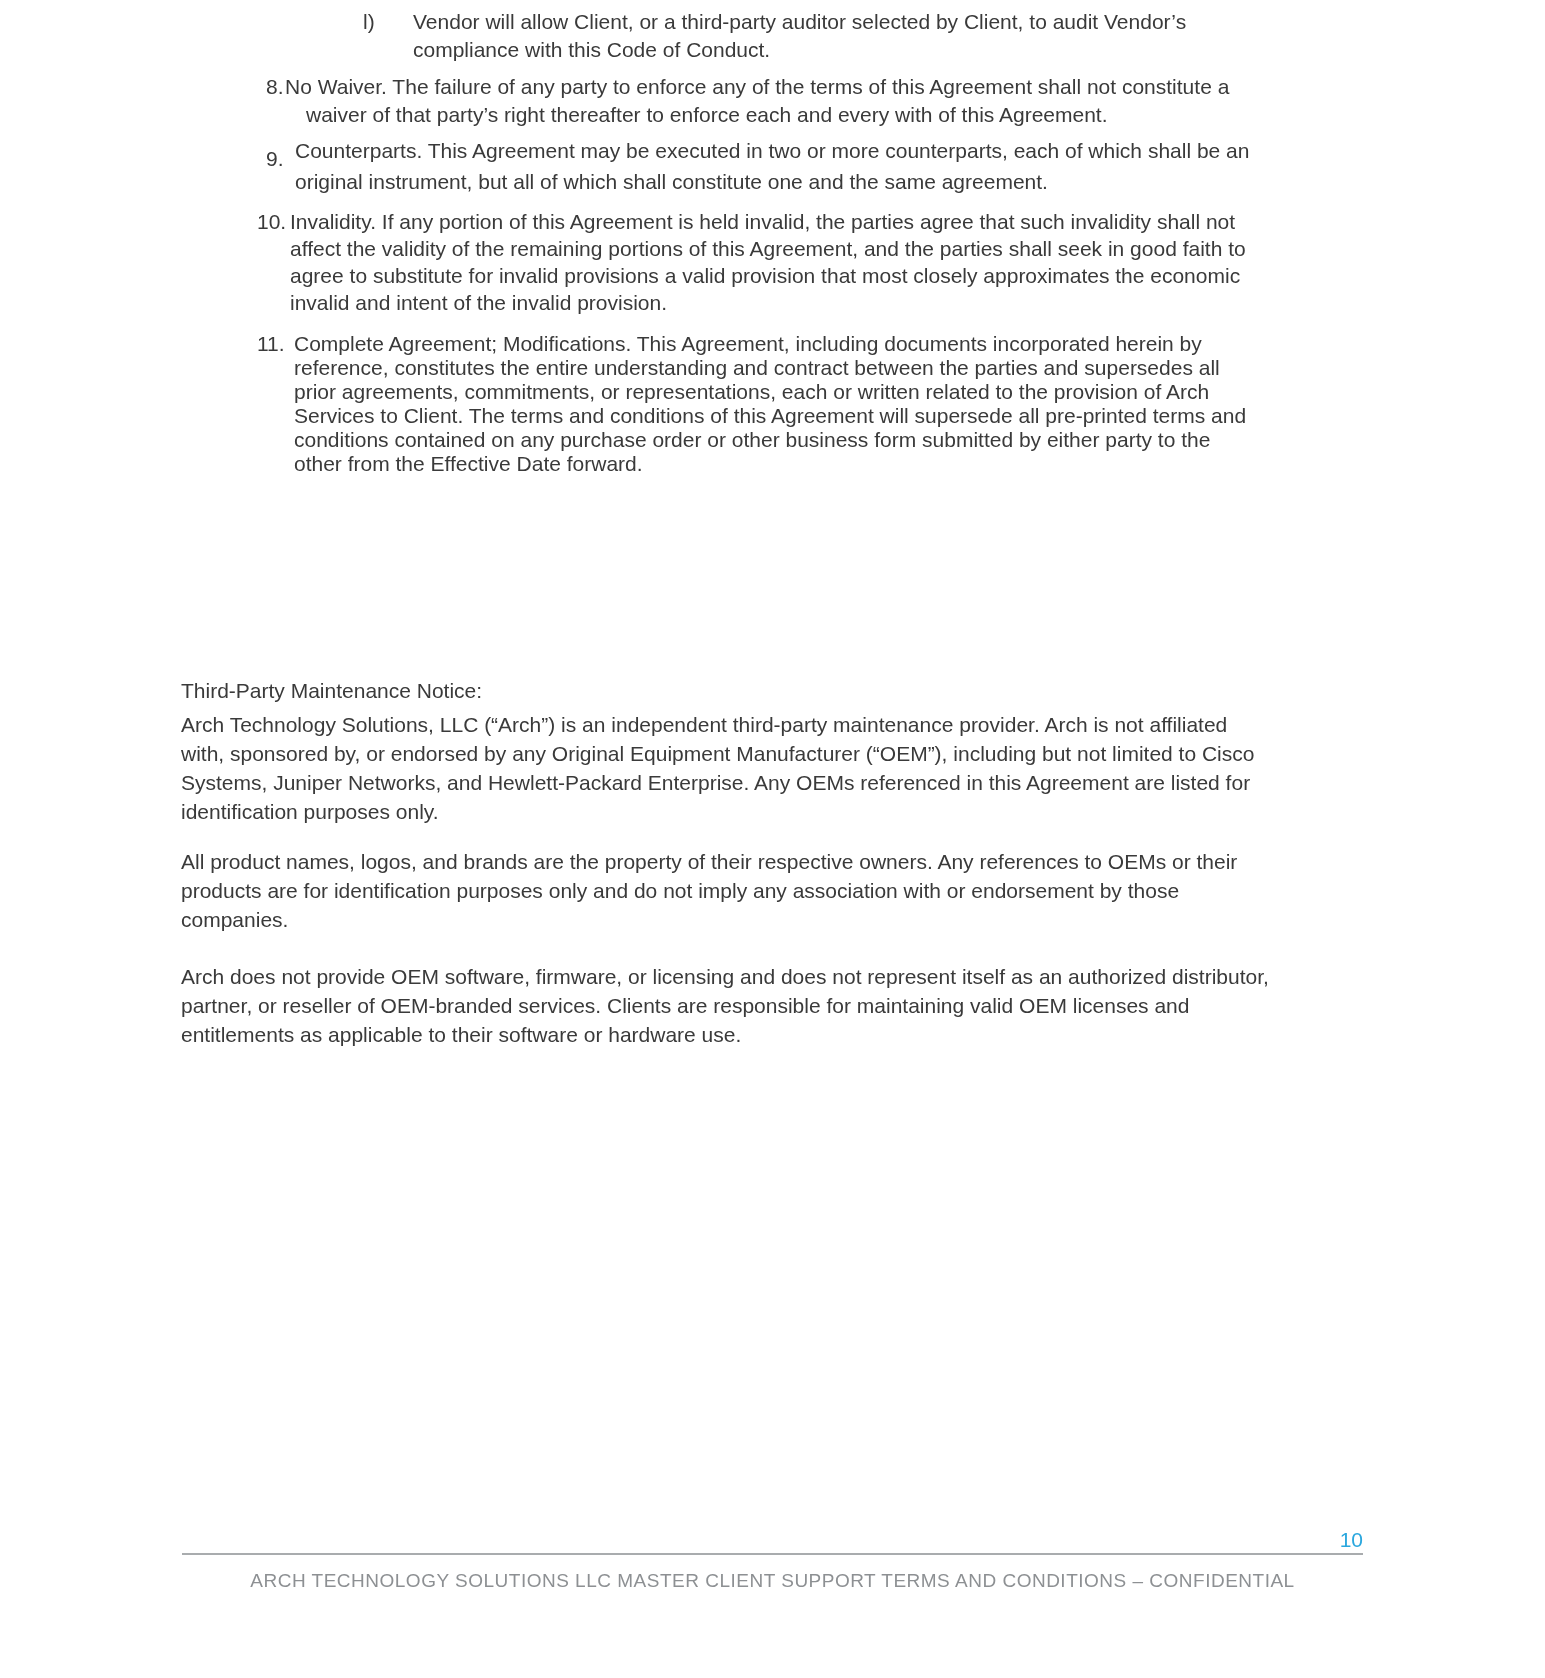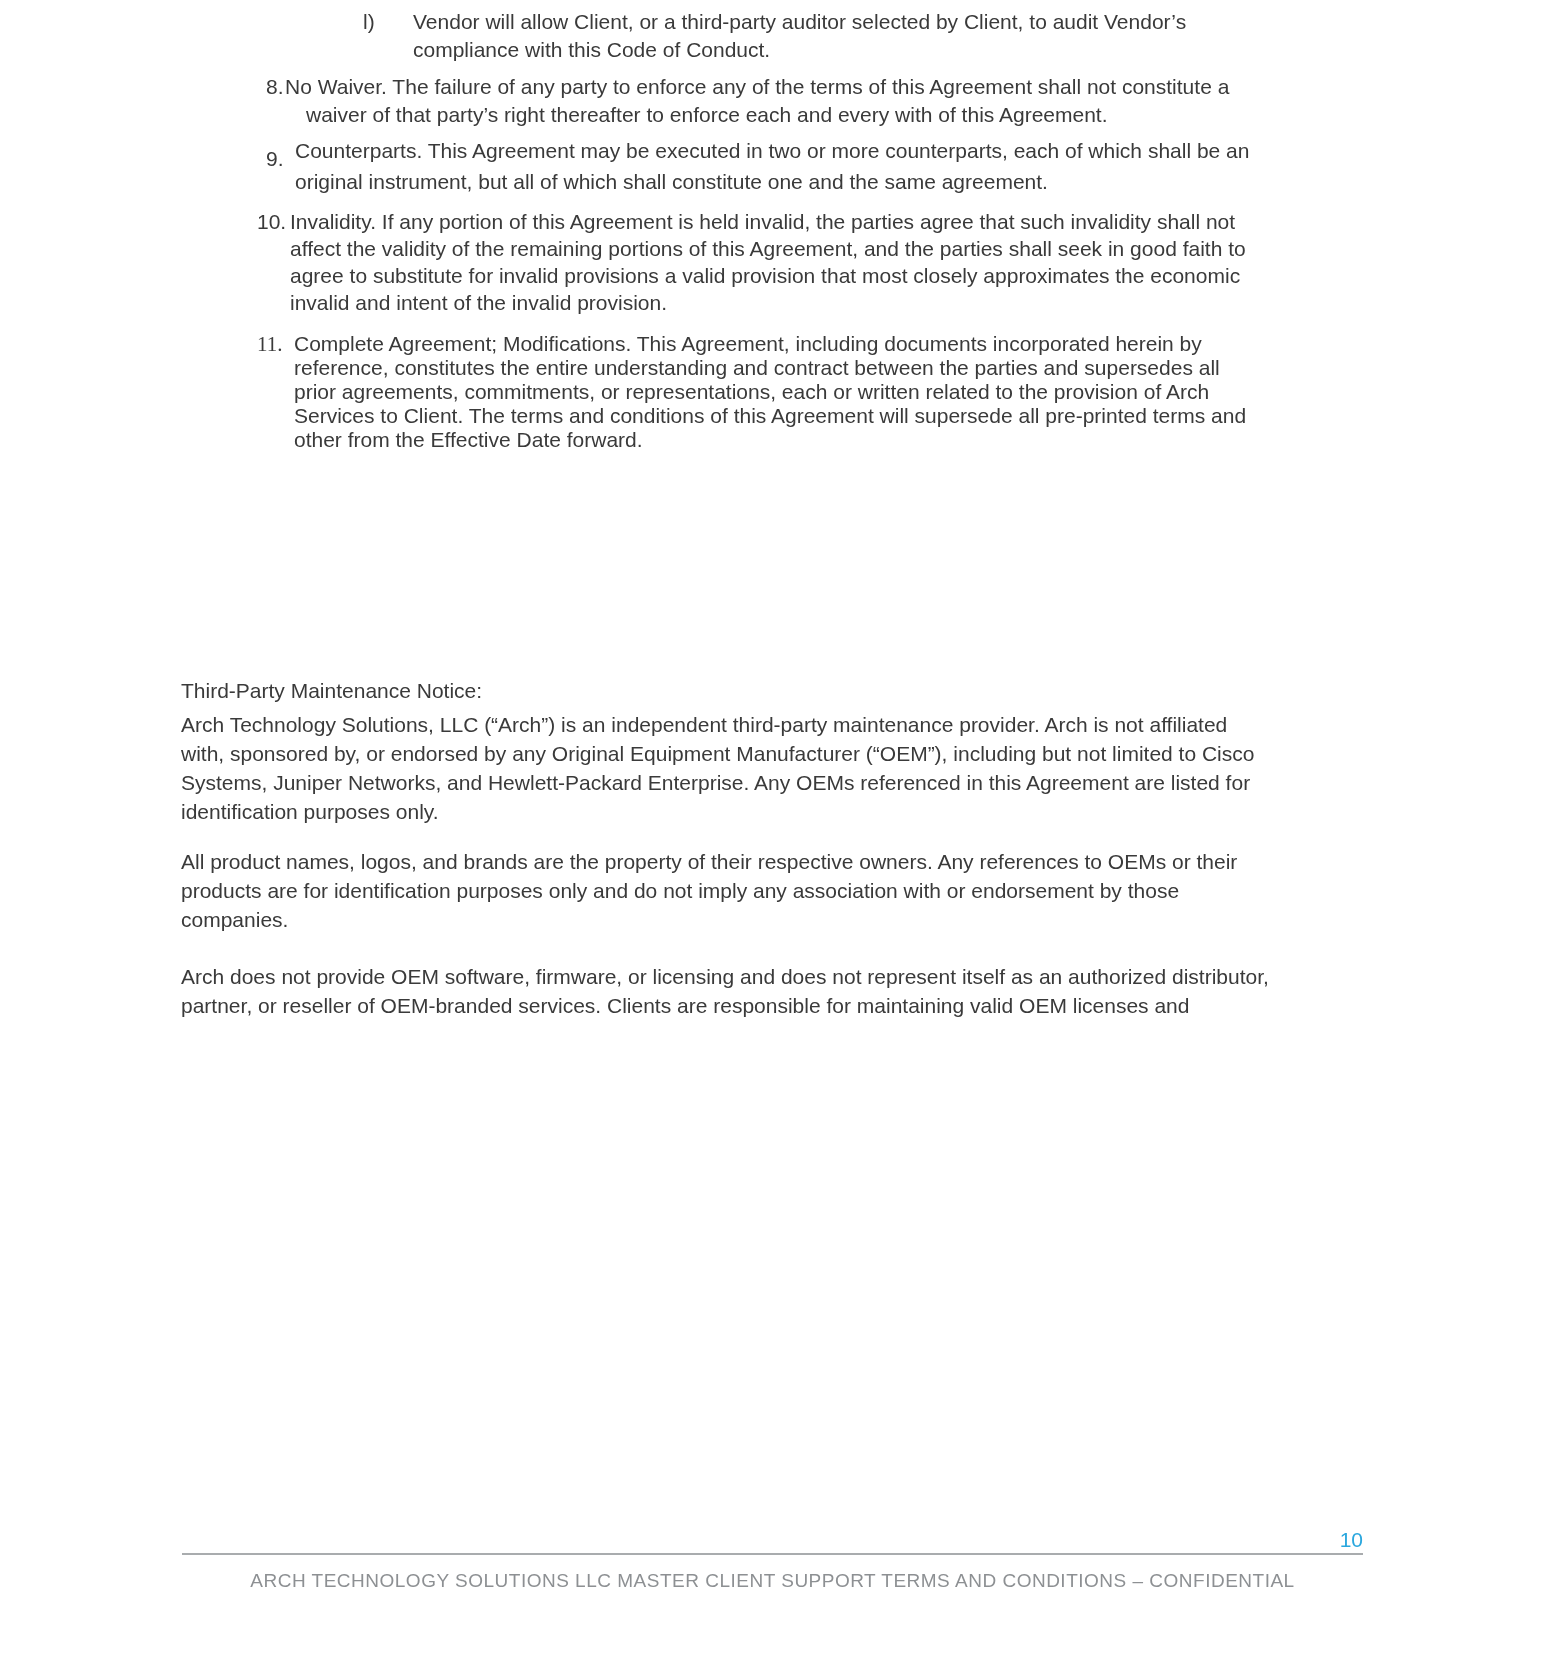--- a/index.html
+++ b/index.html
@@ -31,21 +31,21 @@
   .item9 { top: 135px; }
   .item9 .ln { line-height: 31px; }
   .item9 .num { left: 9px; top: 8px; line-height: 31px; }
   .item9 .lines { margin-left: 38px; }
   .item10 { top: 208px; }
   .item10 .ln { line-height: 27px; }
   .item10 .num { line-height: 27px; }
   .item10 .lines { margin-left: 33px; }
   .item11 { top: 332px; }
   .item11 .ln { line-height: 24px; }
-  .item11 .num { line-height: 24px; font-family: Liberation Serif, serif; }
+  .item11 .num { line-height: 24px; }
   .item11 .lines { margin-left: 37px; }
 
   
   .notice-heading { position: absolute; left: 181px; top: 677px; line-height: 27px; }
   .para { position: absolute; left: 181px; }
   .para .ln { line-height: 29px; }
   .para1 { top: 710px; }
   .para2 { top: 847px; }
   .para3 { top: 962px; }
 
@@ -103,20 +103,21 @@
     </div>
   </div>
 
   <div class="item item11">
     <span class="num">11.</span>
     <div class="lines">
       <div class="ln">Complete Agreement; Modifications. This Agreement, including documents incorporated herein by</div>
       <div class="ln">reference, constitutes the entire understanding and contract between the parties and supersedes all</div>
       <div class="ln">prior agreements, commitments, or representations, each or written related to the provision of Arch</div>
       <div class="ln">Services to Client. The terms and conditions of this Agreement will supersede all pre-printed terms and</div>
+      <div class="ln">conditions contained on any purchase order or other business form submitted by either party to the</div>
       <div class="ln">other from the Effective Date forward.</div>
     </div>
   </div>
 
   <div class="notice-heading">Third-Party Maintenance Notice:</div>
 
   <div class="para para1">
     <div class="ln">Arch Technology Solutions, LLC (“Arch”) is an independent third-party maintenance provider. Arch is not affiliated</div>
     <div class="ln">with, sponsored by, or endorsed by any Original Equipment Manufacturer (“OEM”), including but not limited to Cisco</div>
     <div class="ln">Systems, Juniper Networks, and Hewlett-Packard Enterprise. Any OEMs referenced in this Agreement are listed for</div>
@@ -125,19 +126,20 @@
 
   <div class="para para2">
     <div class="ln">All product names, logos, and brands are the property of their respective owners. Any references to OEMs or their</div>
     <div class="ln">products are for identification purposes only and do not imply any association with or endorsement by those</div>
     <div class="ln">companies.</div>
   </div>
 
   <div class="para para3">
     <div class="ln">Arch does not provide OEM software, firmware, or licensing and does not represent itself as an authorized distributor,</div>
     <div class="ln">partner, or reseller of OEM-branded services. Clients are responsible for maintaining valid OEM licenses and</div>
+    <div class="ln">entitlements as applicable to their software or hardware use.</div>
   </div>
 
   <div class="page-number">10</div>
   <div class="footer-rule"></div>
   <div class="footer-text">ARCH TECHNOLOGY SOLUTIONS LLC MASTER CLIENT SUPPORT TERMS AND CONDITIONS – CONFIDENTIAL</div>
 
 </div>
 
 </body></html>

